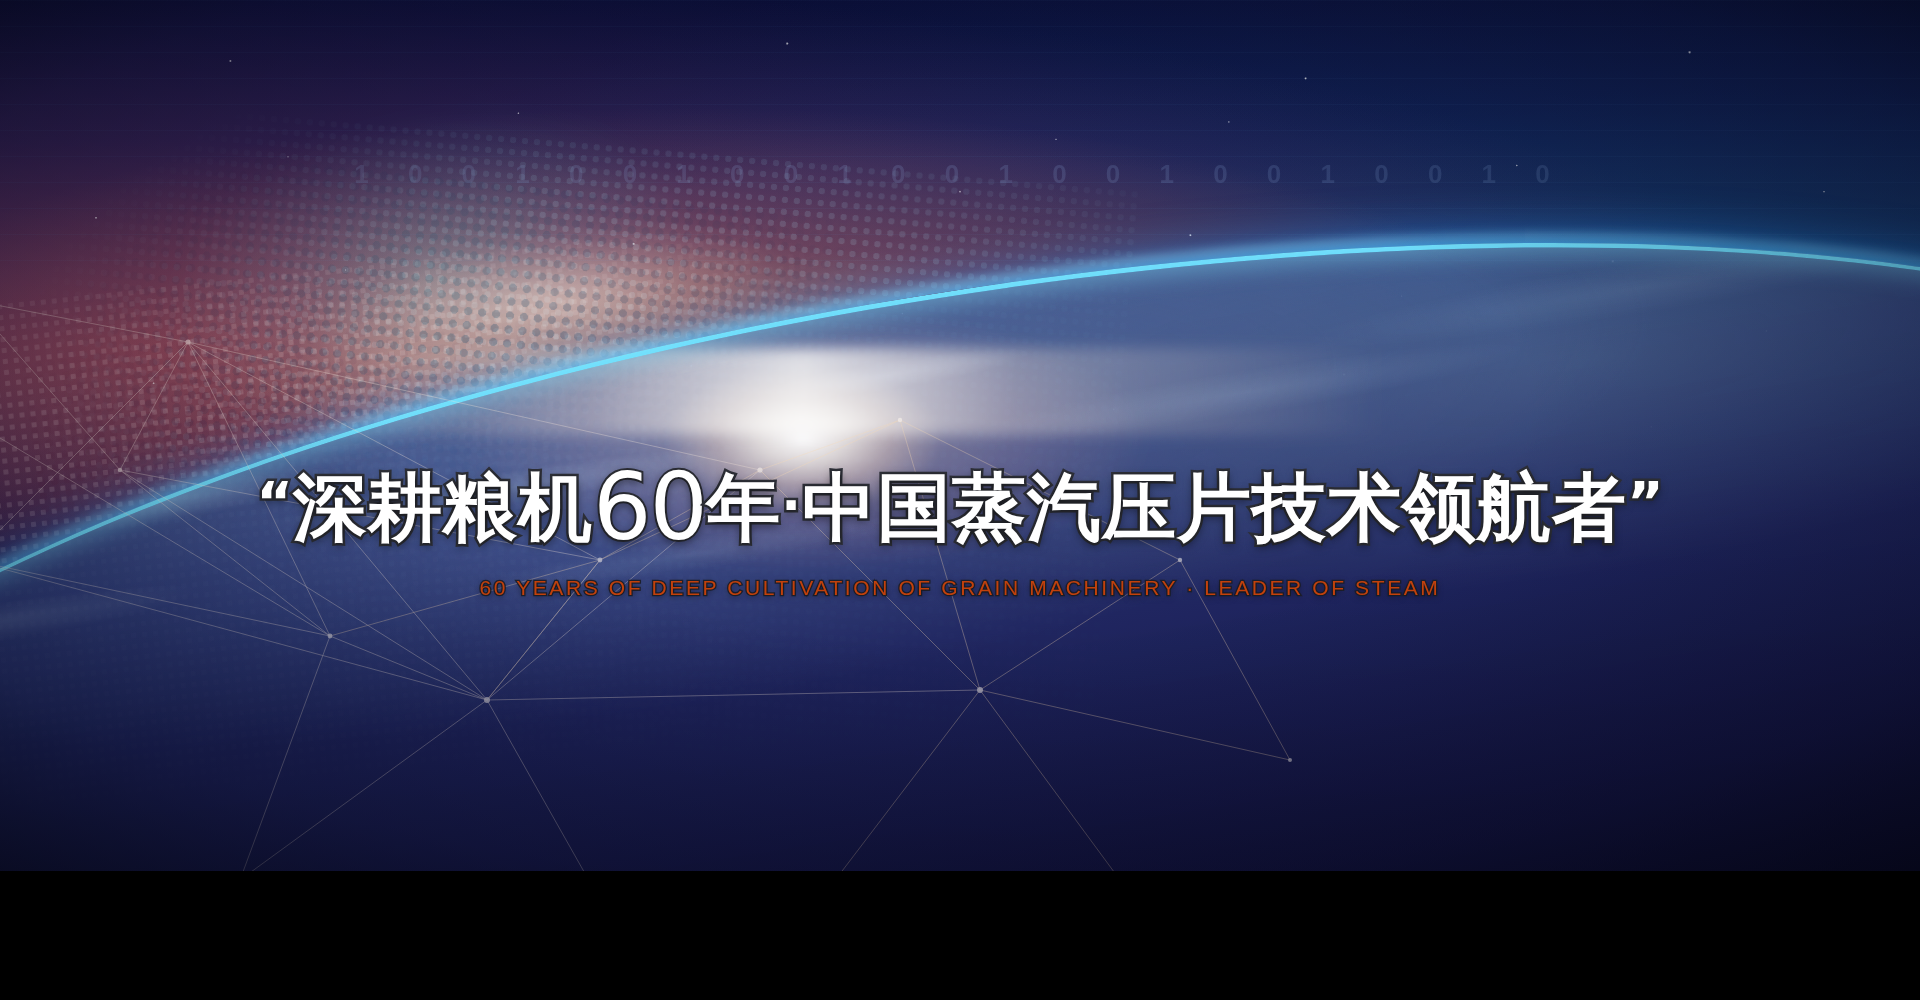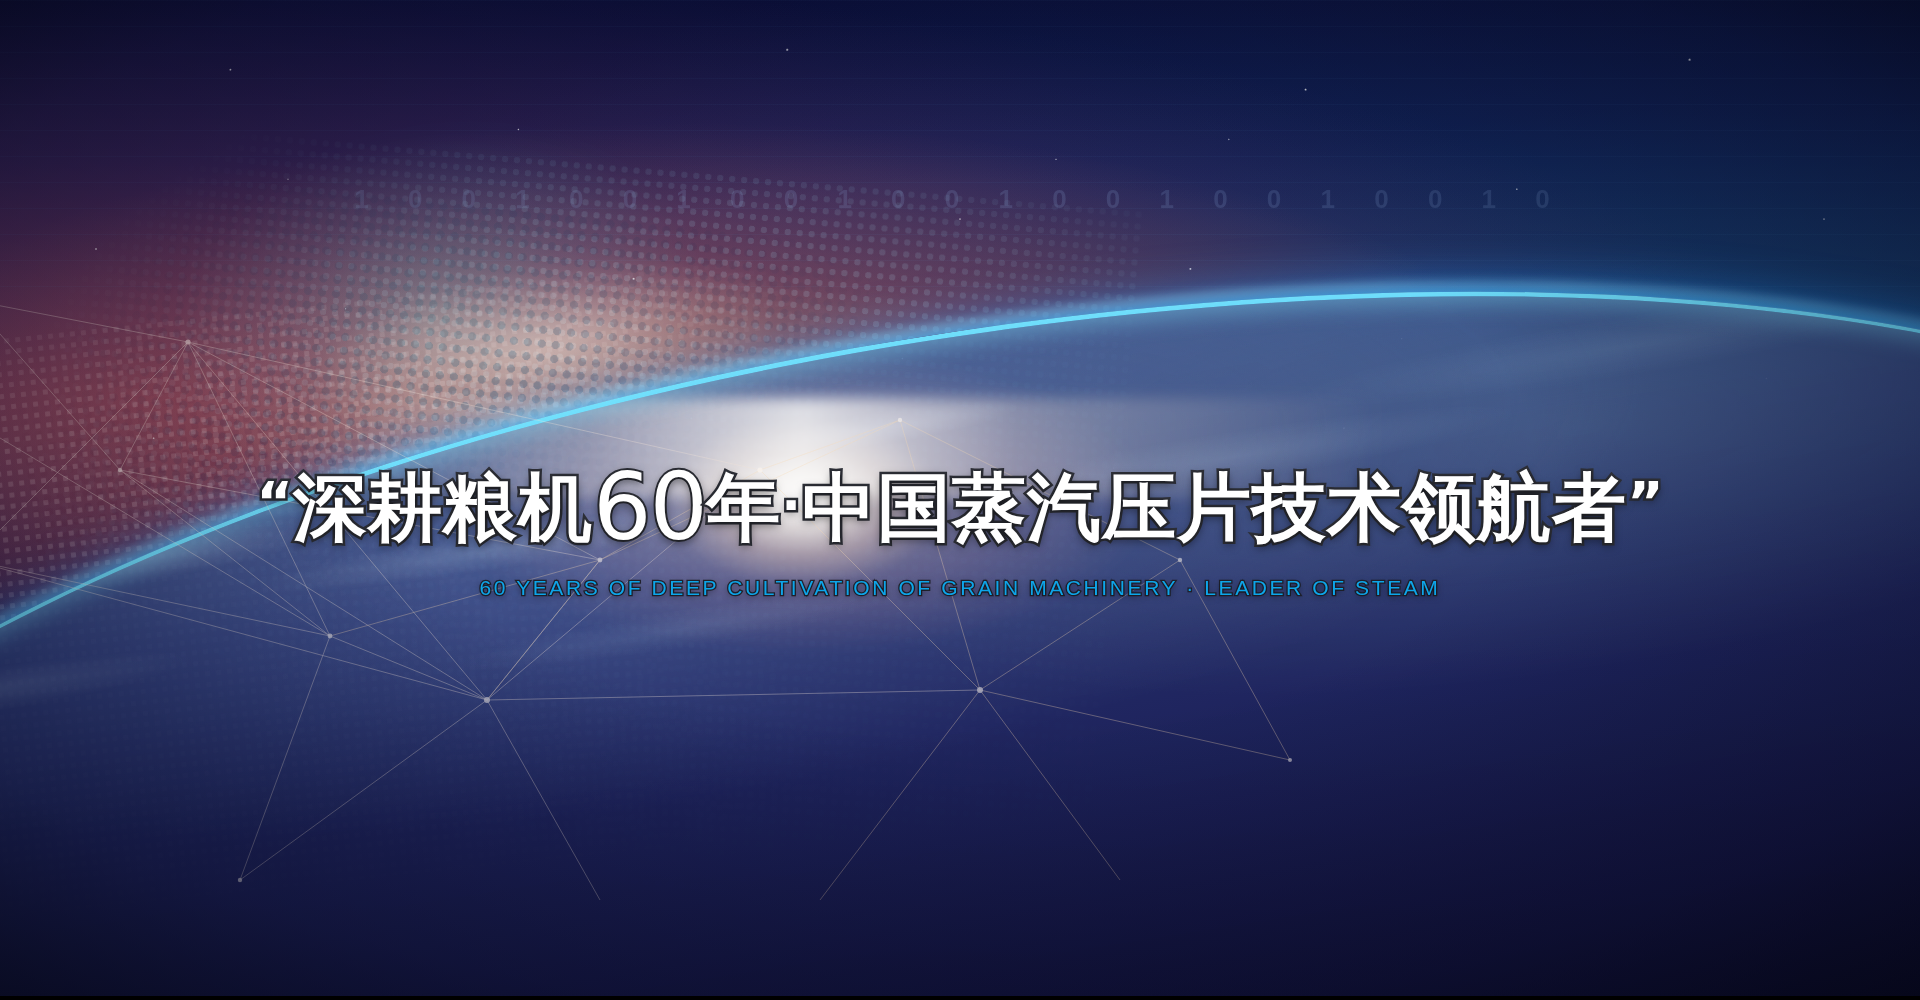--- a/index.html
+++ b/index.html
@@ -1,19 +1,19 @@
 <!DOCTYPE html>
 <html><head>
 <meta charset="utf-8">
 <style>
   html,body{margin:0;padding:0;background:#000;}
   body{width:1920px;height:1000px;overflow:hidden;font-family:"Liberation Sans",sans-serif;}
 
   #banner{
-    position:relative;width:1920px;height:996px;overflow:hidden;
+    position:relative;width:1920px;height:871px;overflow:hidden;
     background:#0a0d30;
   }
   .layer{position:absolute;inset:0;pointer-events:none;}
 
   
   #base{
     background:
       radial-gradient(ellipse 70% 48% at 36% 44%, rgba(255,212,140,.50) 0%, rgba(214,122,96,.26) 34%, rgba(60,40,90,0) 66%),
       radial-gradient(ellipse 120% 60% at 8% 40%, rgba(193,74,94,.60) 0%, rgba(120,52,96,.34) 40%, rgba(20,18,62,0) 72%),
       radial-gradient(ellipse 110% 70% at 92% 40%, rgba(20,92,128,.60) 0%, rgba(16,54,106,.34) 42%, rgba(12,16,58,0) 74%),
@@ -211,21 +211,21 @@
   }
   #headline .dot{font-size:52px;vertical-align:10px;}
 
   #sub{
     margin:18px 0 0 0;
     font-family:"Liberation Sans",sans-serif;
     font-weight:400;
     font-size:21px;
     line-height:31px;
     letter-spacing:2.6px;
-    color:#0ea5e9;
+    color:#c2410c;
     -webkit-text-stroke:2.6px rgba(30,32,40,.92);
     paint-order:stroke fill;
     text-shadow:0 2px 6px rgba(0,0,0,.6);
   }
   #sub .l2{display:block;}
 
   
   #vignette{
     background:radial-gradient(ellipse 78% 72% at 50% 46%, transparent 38%, rgba(3,4,20,.40) 78%, rgba(2,3,14,.72) 100%);
   }

